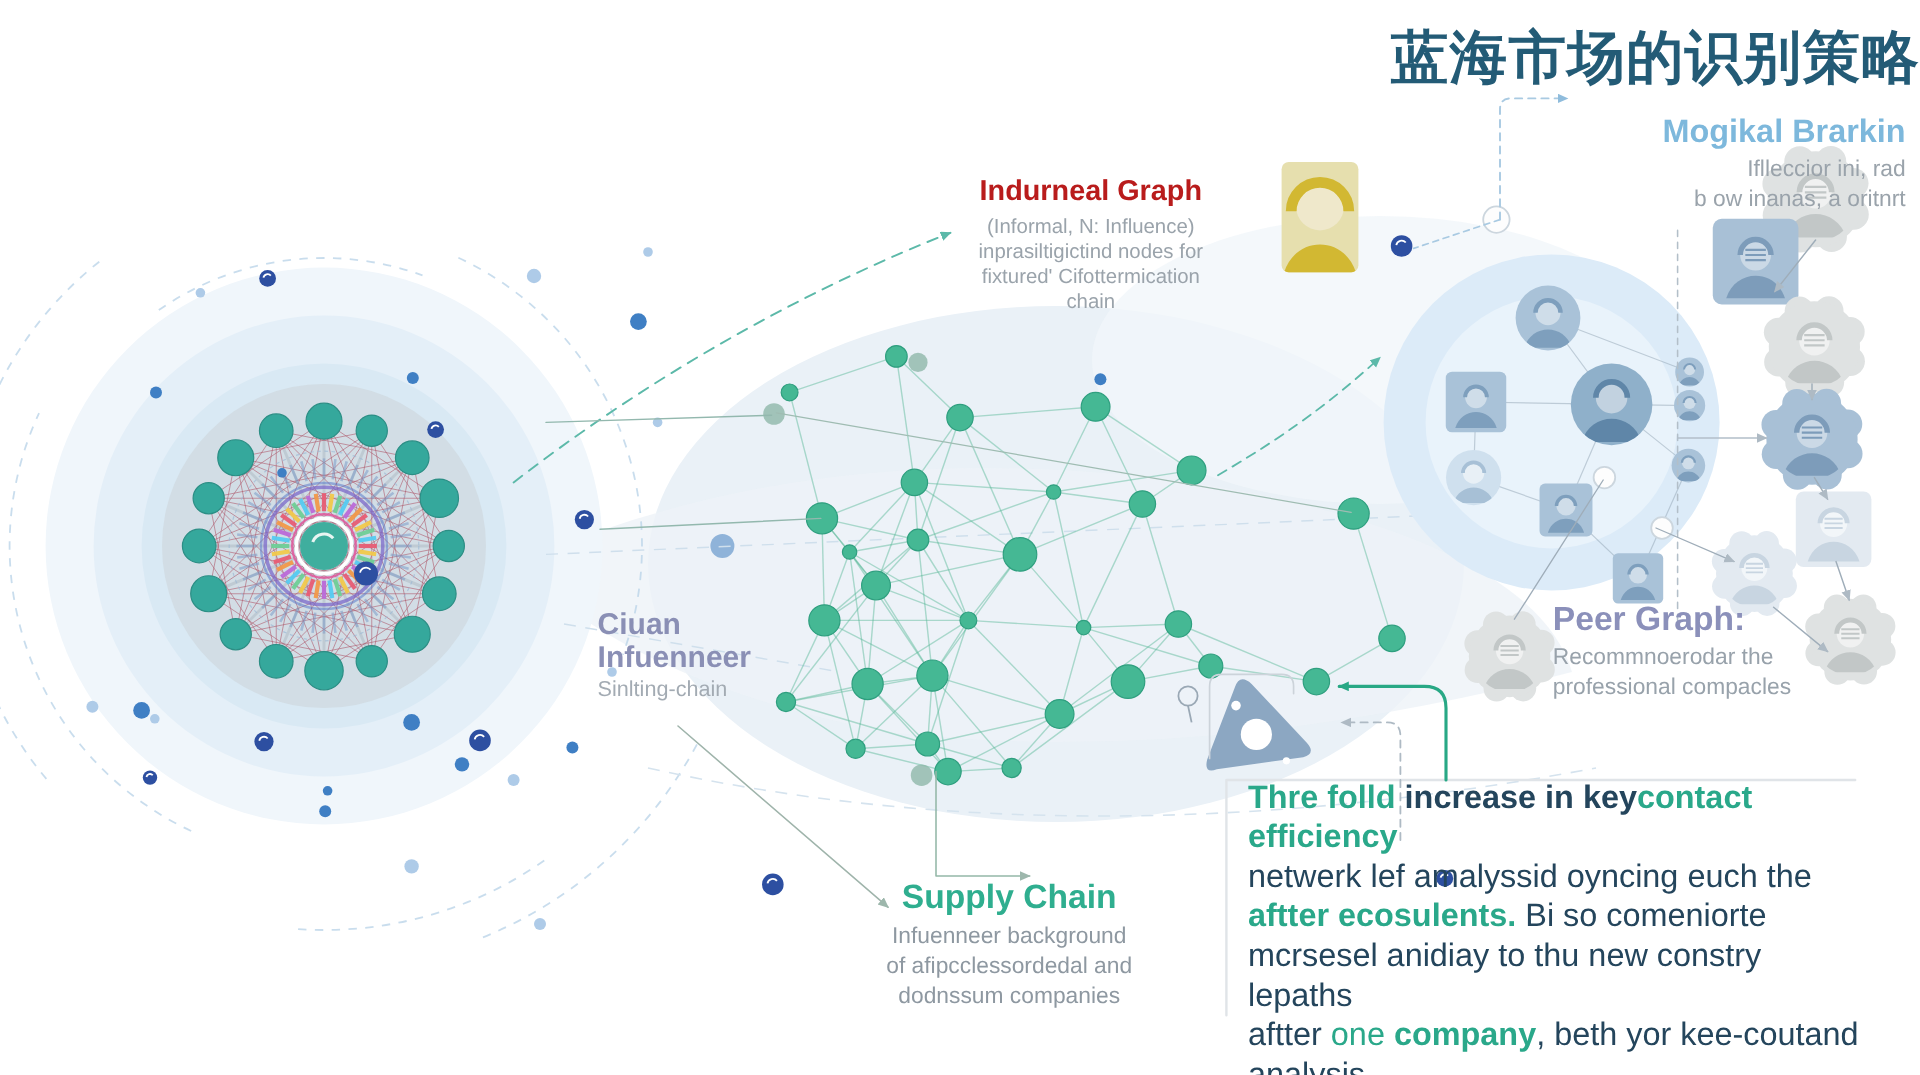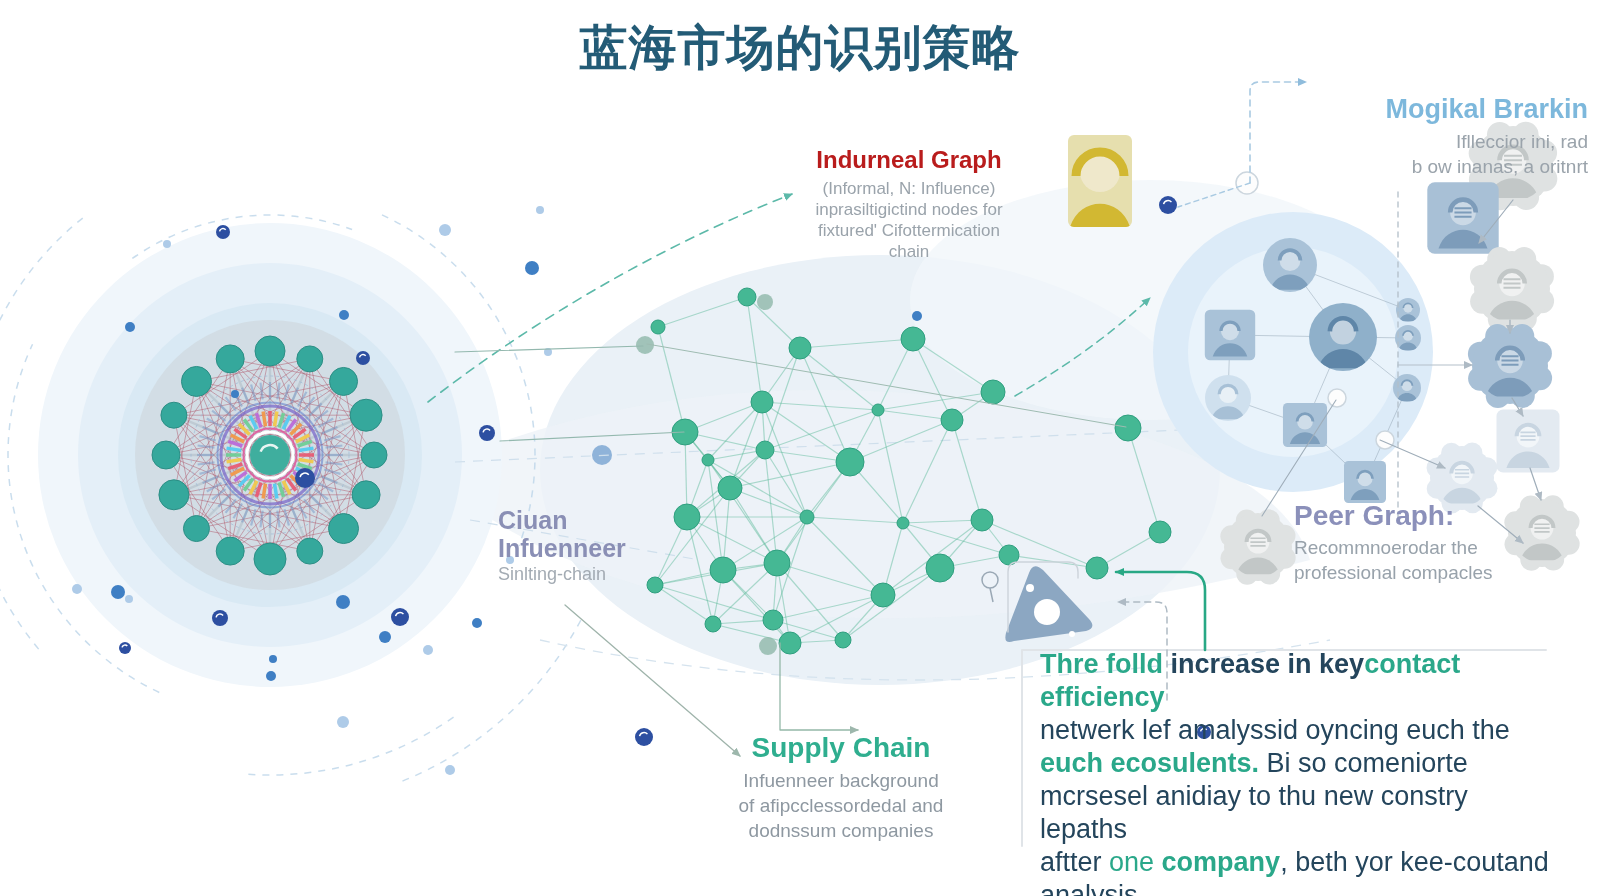--- a/index.html
+++ b/index.html
@@ -1,19 +1,19 @@
 <!DOCTYPE html>
 <html><head>
 <meta charset="utf-8">
 <style>
   html,body{margin:0;padding:0;background:#fff}
   .stage{position:relative;width:1600px;height:896px;overflow:hidden;background:#fff;
          font-family:"Liberation Sans",sans-serif}
   #diagram{position:absolute;left:0;top:0}
-  .title{position:absolute;top:16px;left:0;width:100%;text-align:center;margin:0;
+  .title{position:absolute;top:16px;left:0;width:100%;text-align:right;margin:0;
          font-size:48px;font-weight:700;color:#235b76;letter-spacing:1px}
   .lbl{position:absolute}
   .lbl .t{font-weight:700}
   .indurneal{left:778px;top:146px;width:262px;text-align:center}
   .indurneal .t{font-size:24px;color:#b91c1c;margin-bottom:4px}
   .indurneal .s{font-size:17px;line-height:21px;color:#9aa3ab}
   .mogikal{left:1278px;top:94px;width:310px;text-align:right}
   .mogikal .t{font-size:27px;color:#7db8dc;margin-bottom:4px}
   .mogikal .s{font-size:19px;line-height:25px;color:#9aa3ab}
   .peer{left:1294px;top:500px;width:300px}
@@ -840,18 +840,18 @@
   <div class="lbl supply">
     <div class="t">Supply Chain</div>
     <div class="s">Infuenneer background</div>
     <div class="s">of afipcclessordedal and</div>
     <div class="s">dodnssum companies</div>
   </div>
 
   <div class="paragraph" id="paragraph">
       <div><span class="r-teal r-b">Thre folld </span><span class="r-navy r-b">increase in key</span><span class="r-teal r-b">contact efficiency</span></div>
       <div><span class="r-navy">netwerk lef amalyssid oyncing euch the</span></div>
-      <div><span class="r-teal r-b">euch ecosulents.</span><span class="r-navy"> Bi so comeniorte</span></div>
+      <div><span class="r-teal r-b">aftter ecosulents.</span><span class="r-navy"> Bi so comeniorte</span></div>
       <div><span class="r-navy">mcrsesel anidiay to thu new constry lepaths</span></div>
       <div><span class="r-navy">aftter </span><span class="r-teal">one </span><span class="r-teal r-b">company</span><span class="r-navy">, beth yor kee-coutand</span></div>
       <div><span class="r-navy">analysis.</span></div>
     </div>
 </div>
 
 </body></html>

